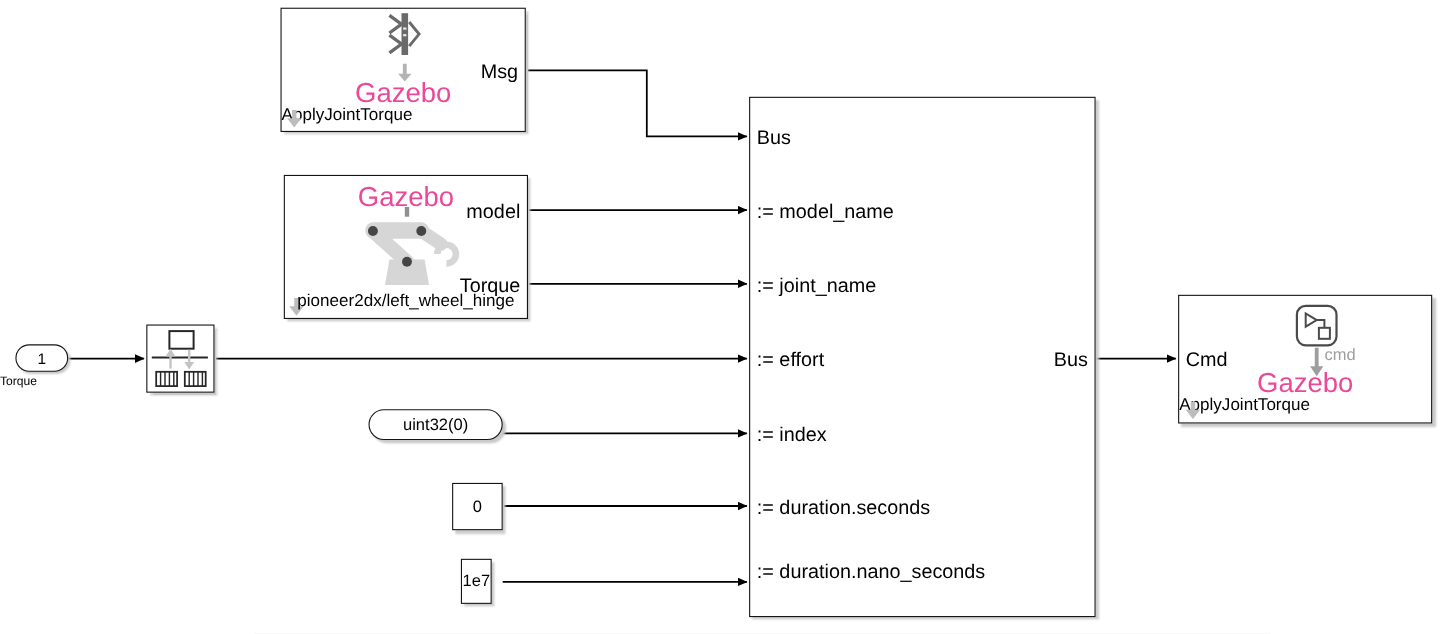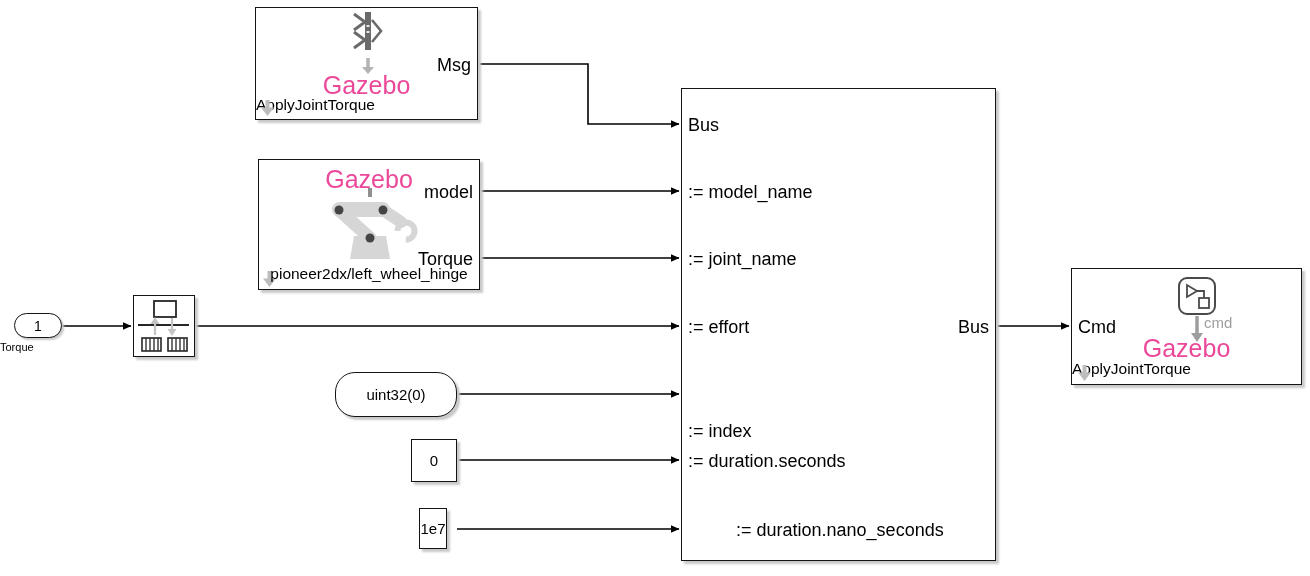--- a/index.html
+++ b/index.html
@@ -129,38 +129,38 @@
       <line x1="20" y1="42" x2="20" y2="55" stroke="#262626" stroke-width="1.3"></line>
       <line x1="24" y1="42" x2="24" y2="55" stroke="#262626" stroke-width="1.3"></line>
       <rect x="34" y="42" width="19" height="13" fill="none" stroke="#262626" stroke-width="1.6"></rect>
       <line x1="38" y1="42" x2="38" y2="55" stroke="#262626" stroke-width="1.3"></line>
       <line x1="42" y1="42" x2="42" y2="55" stroke="#262626" stroke-width="1.3"></line>
       <line x1="46" y1="42" x2="46" y2="55" stroke="#262626" stroke-width="1.3"></line>
       <line x1="50" y1="42" x2="50" y2="55" stroke="#262626" stroke-width="1.3"></line>
     </svg>
   </div>
 
-  <div class="block" style="left:335px;top:372px;width:122px;height:45px;border-radius:20px;">
+  <div class="block" style="left:335px;top:372px;width:122px;height:28px;border-radius:20px;">
     <div class="const-label">uint32(0)</div>
   </div>
   <div class="block" style="left:411px;top:439px;width:46px;height:43px;">
     <div class="const-label">0</div>
   </div>
   <div class="block" style="left:419px;top:508px;width:28px;height:41px;">
     <div class="const-label">1e7</div>
   </div>
 
   <div class="block" style="left:681px;top:88px;width:315px;height:473px;">
     <div class="port-label port-left" style="top:26px;">Bus</div>
     <div class="port-label port-left" style="top:93px;">:= model_name</div>
     <div class="port-label port-left" style="top:160px;">:= joint_name</div>
     <div class="port-label port-left" style="top:228px;">:= effort</div>
-    <div class="port-label port-left" style="top:296px;margin-top:36px;">:= index</div>
+    <div class="port-label port-left" style="top:296px;">:= index</div>
     <div class="port-label port-left" style="top:362px;">:= duration.seconds</div>
-    <div class="port-label port-left" style="top:431px;margin-left:48px;">:= duration.nano_seconds</div>
+    <div class="port-label port-left" style="top:420px;">:= duration.nano_seconds</div>
     <div class="port-label port-right" style="top:228px;">Bus</div>
   </div>
 
   <div class="block" style="left:1071px;top:268px;width:231px;height:117px;">
     <svg class="icon" style="left:105px;top:7px;" width="40" height="40" viewBox="0 0 40 40">
       <rect x="2" y="2" width="36" height="36" rx="8" fill="none" stroke="#4a4a4a" stroke-width="2"></rect>
       <polygon points="10,9 10,21 20,15" fill="none" stroke="#4a4a4a" stroke-width="1.8"></polygon>
       <path d="M20 15 H27 V22" fill="none" stroke="#4a4a4a" stroke-width="1.8"></path>
       <rect x="22" y="22" width="10" height="10" fill="none" stroke="#4a4a4a" stroke-width="1.8"></rect>
     </svg>

